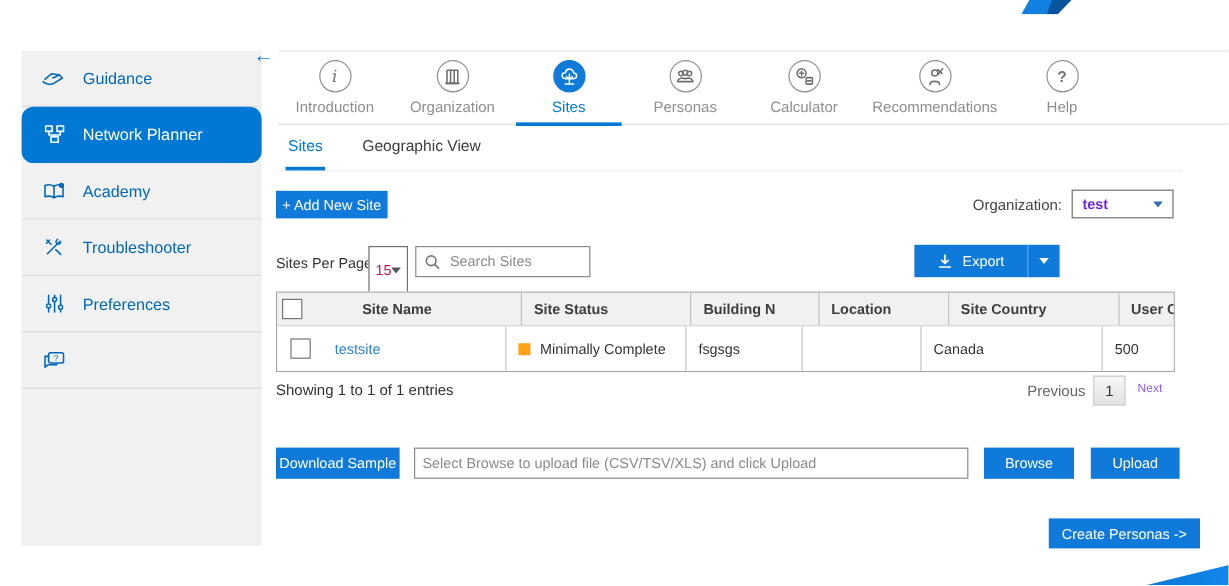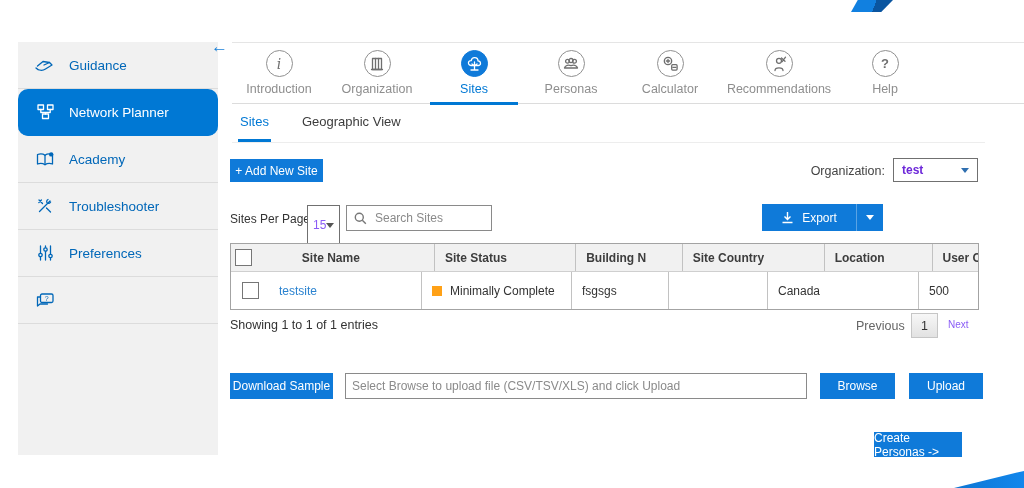--- a/index.html
+++ b/index.html
@@ -45,21 +45,21 @@
   .org-select{position:absolute;left:893px;top:158px;width:85px;height:24px;border:1px solid #707070;
               background:#fff;display:flex;align-items:center;justify-content:space-between;
               padding:0 8px;font-size:12px;font-weight:bold;color:#6d28d9;box-sizing:border-box;cursor:pointer;}
   .caret{width:0;height:0;border-left:4px solid transparent;border-right:4px solid transparent;
          border-top:5px solid #555;}
   .caret.white{border-top-color:#fff;}
 
   .spp-label{position:absolute;left:230px;top:212px;font-size:12px;color:#333;}
   .spp-select{position:absolute;left:307px;top:205px;width:33px;height:40px;border:1px solid #707070;
               background:#fff;display:flex;align-items:center;justify-content:space-between;
-              padding:0 5px;font-size:12px;color:#8b5cf6;box-sizing:border-box;cursor:pointer;}
+              padding:0 5px;font-size:12px;color:#be185d;box-sizing:border-box;cursor:pointer;}
   .search-box{position:absolute;left:346px;top:205px;width:146px;height:26px;border:1px solid #8a8a8a;
               background:#fff;display:flex;align-items:center;gap:6px;padding:0 7px;box-sizing:border-box;}
   .search-box svg{stroke:#777;fill:none;stroke-width:1.4;}
   .search-box input{border:0;outline:0;flex:1;min-width:0;font-size:12px;color:#333;
                     font-family:"Liberation Sans",sans-serif;background:transparent;}
   .search-box input::placeholder{color:#8a8a8a;}
 
   .export-btn{position:absolute;left:762px;top:204px;height:27px;display:flex;cursor:pointer;}
   .export-main{width:94px;background:#0f7ad9;color:#fff;font-size:12px;display:flex;
                align-items:center;justify-content:center;gap:8px;}
@@ -291,22 +291,22 @@
 
 
   <div class="site-table">
     <div class="thead">
       <div class="cell c0">
         <span class="checkbox"></span>
       </div>
       <div class="cell c1">Site Name</div>
       <div class="cell c2 bl">Site Status</div>
       <div class="cell c3 bl">Building Name</div>
+      <div class="cell c4 bl">Location</div>
       <div class="cell c5 bl">Site Country</div>
-      <div class="cell c4 bl">Location</div>
       <div class="cell c6 bl">User Count</div>
     </div>
     <div class="trow">
       <div class="cell c0">
         <span class="checkbox"></span>
       </div>
       <div class="cell c1">
         <span class="site-link">testsite</span>
       </div>
       <div class="cell c2 bl">
@@ -325,15 +325,15 @@
   <div class="pag-page">1</div>
   <div class="pag-next">Next</div>
 
   <div class="btn-blue" style="left:230px;top:373px;width:103px;height:26px;">Download Sample</div>
   <div class="file-box">
     <input type="text" placeholder="Select Browse to upload file (CSV/TSV/XLS) and click Upload" style="">
   </div>
   <div class="btn-blue" style="left:820px;top:373px;width:75px;height:26px;">Browse</div>
   <div class="btn-blue" style="left:909px;top:373px;width:74px;height:26px;">Upload</div>
 
-  <div class="btn-blue" style="left:874px;top:432px;width:88px;height:25px;">Create Personas -&gt;</div>
+  <div class="btn-blue" style="left:874px;top:432px;width:126px;height:25px;">Create Personas -&gt;</div>
 
 </div>
 
 </body></html>

